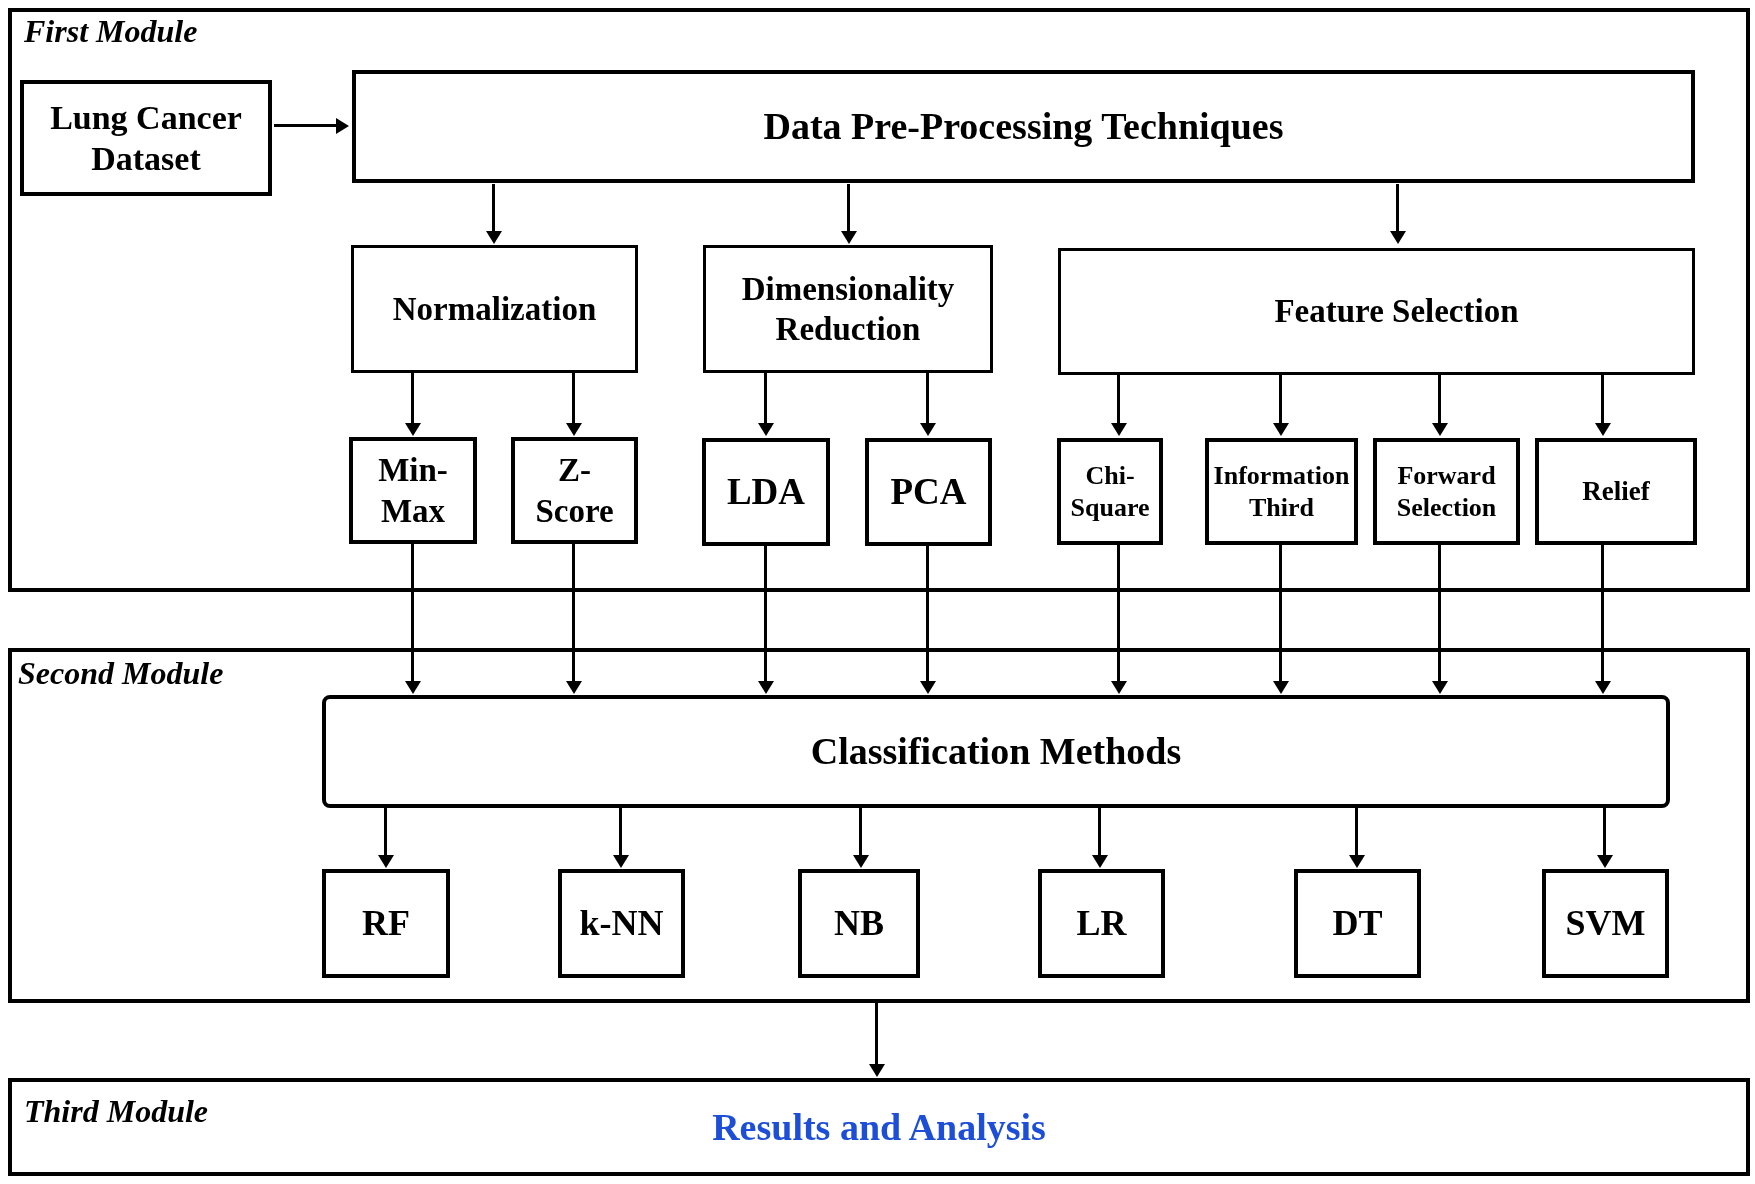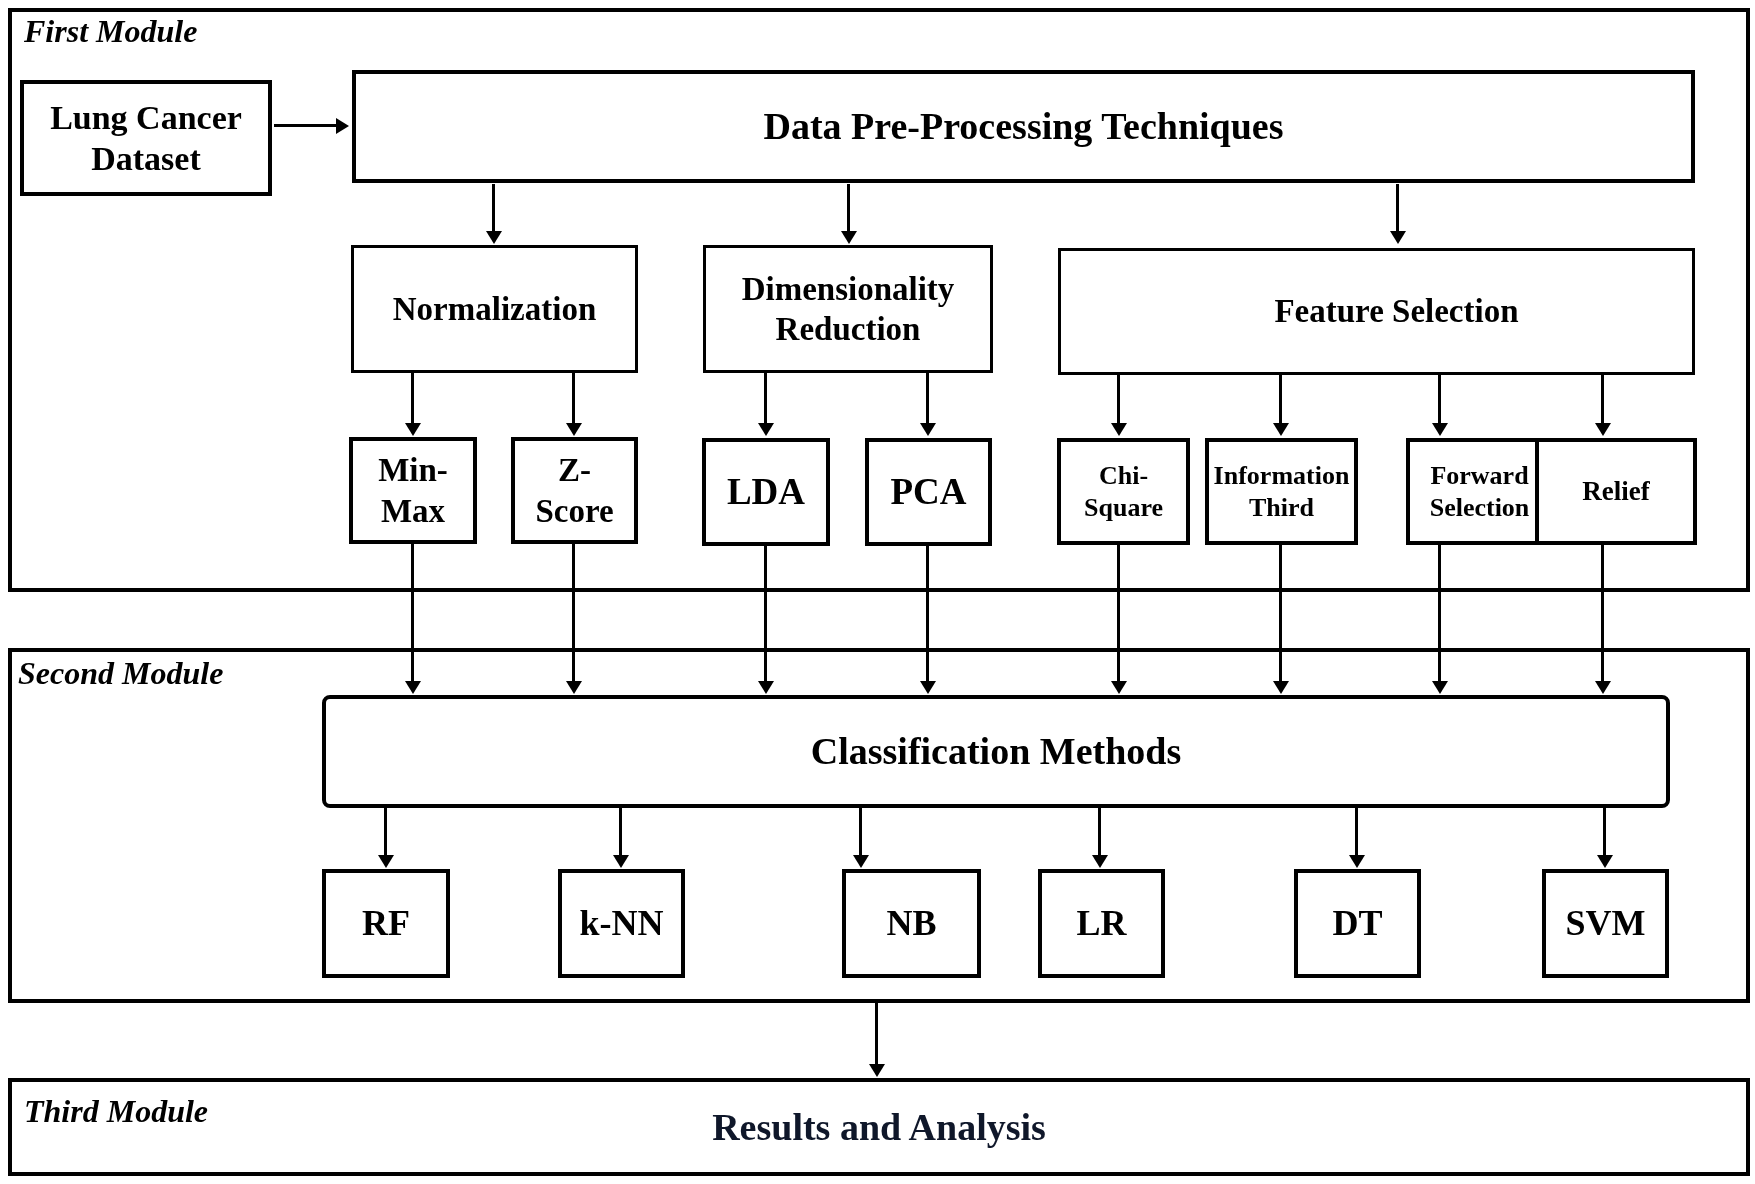--- a/index.html
+++ b/index.html
@@ -48,21 +48,21 @@
     line-height: 1.22;
     display: block;
   }
   .plain {
     position: absolute;
     display: flex;
     align-items: center;
     justify-content: center;
     text-align: center;
     font-weight: bold;
-    color: #0f172a;
+    color: #1d4ed8;
   }
   
   .av {
     position: absolute;
     width: 3px;
     background: #000000;
   }
   .av::after {
     content: "";
     position: absolute;
@@ -171,52 +171,52 @@
   </div>
 
   <div class="box" style="left:702px; top:438px; width:128px; height:108px; font-size:37px;">
     <span>LDA</span>
   </div>
 
   <div class="box" style="left:865px; top:438px; width:127px; height:108px; font-size:37px;">
     <span>PCA</span>
   </div>
 
-  <div class="box" style="left:1057px; top:438px; width:133px; height:107px; font-size:26px;">
+  <div class="box" style="left:1057px; top:438px; width:106px; height:107px; font-size:26px;">
     <span>Chi-
 Square</span>
   </div>
 
   <div class="box" style="left:1205px; top:438px; width:153px; height:107px; font-size:26px;">
     <span>Information
 Third</span>
   </div>
 
-  <div class="box" style="left:1373px; top:438px; width:147px; height:107px; font-size:26px;margin-left:33px;">
+  <div class="box" style="left:1373px; top:438px; width:147px; height:107px; font-size:26px;">
     <span>Forward
 Selection</span>
   </div>
 
   <div class="box" style="left:1535px; top:438px; width:162px; height:107px; font-size:27px;">
     <span>Relief</span>
   </div>
 
   <div class="box" style="left:322px; top:695px; width:1348px; height:113px; font-size:38px;border-radius:8px;">
     <span>Classification Methods</span>
   </div>
 
   <div class="box" style="left:322px; top:869px; width:128px; height:109px; font-size:36px;">
     <span>RF</span>
   </div>
 
   <div class="box" style="left:558px; top:869px; width:127px; height:109px; font-size:36px;">
     <span>k-NN</span>
   </div>
 
-  <div class="box" style="left:798px; top:869px; width:139px; height:109px; font-size:36px;margin-left:44px;">
+  <div class="box" style="left:798px; top:869px; width:122px; height:109px; font-size:36px;">
     <span>NB</span>
   </div>
 
   <div class="box" style="left:1038px; top:869px; width:127px; height:109px; font-size:36px;">
     <span>LR</span>
   </div>
 
   <div class="box" style="left:1294px; top:869px; width:127px; height:109px; font-size:36px;">
     <span>DT</span>
   </div>

